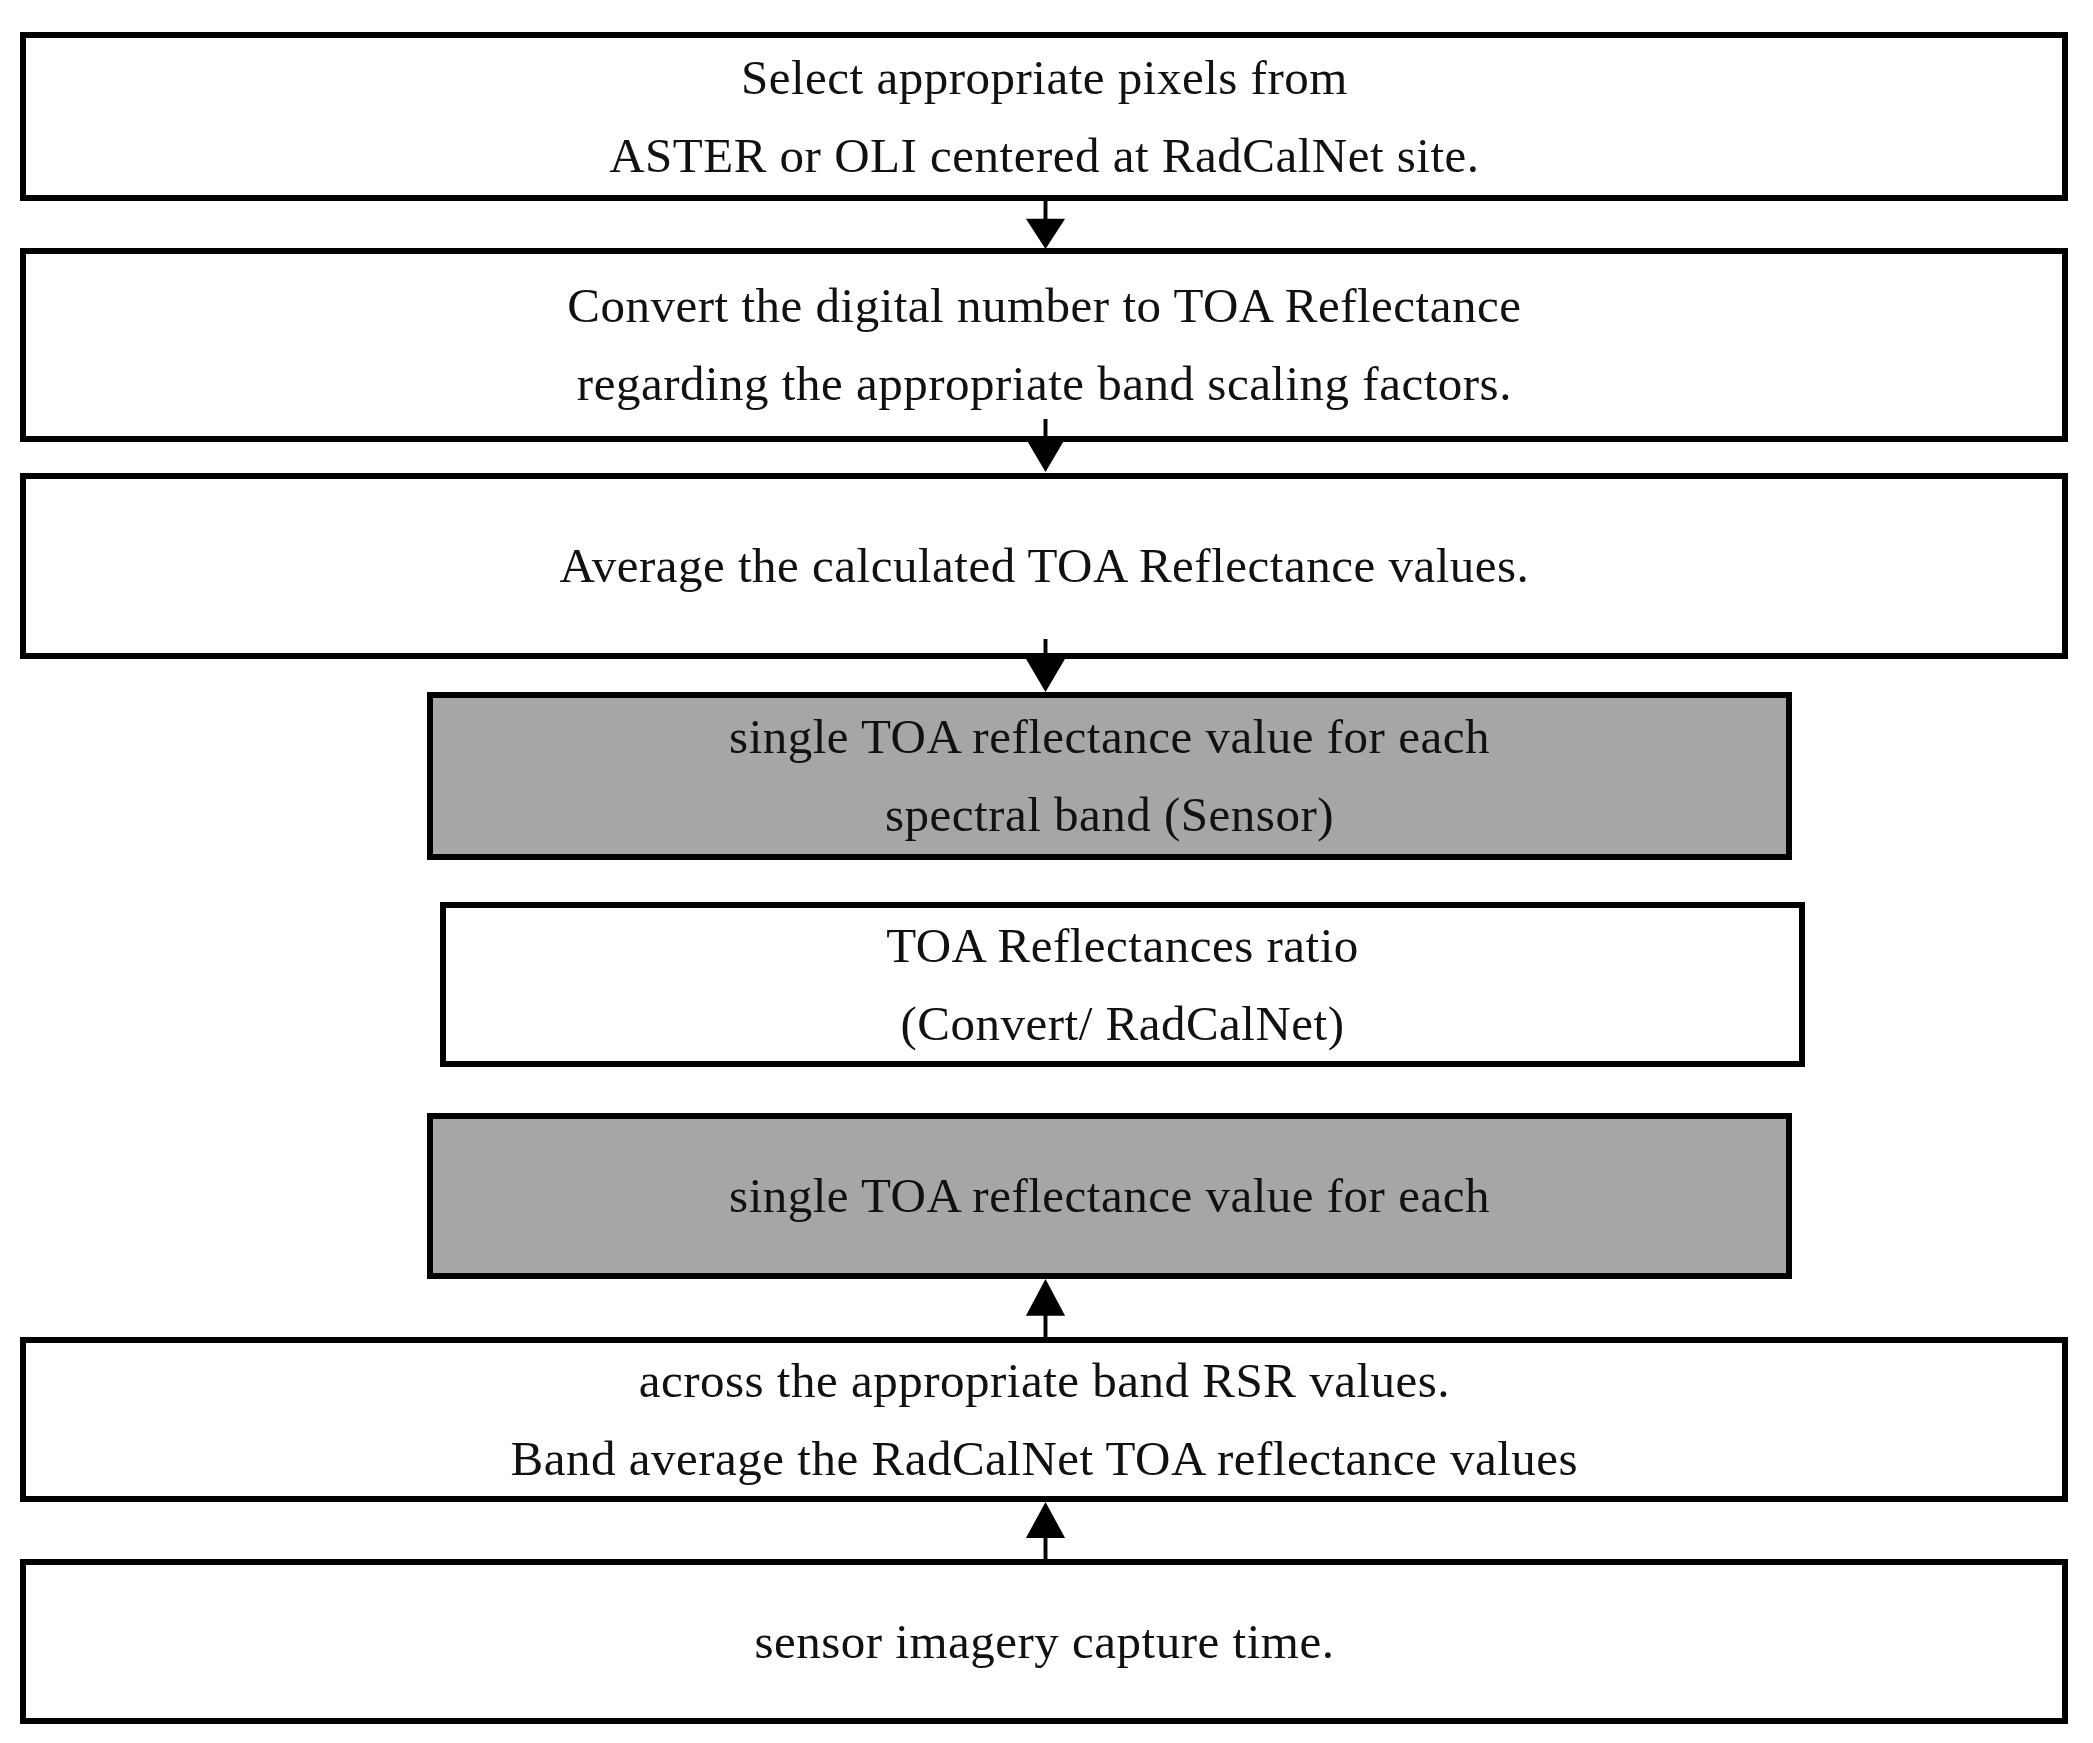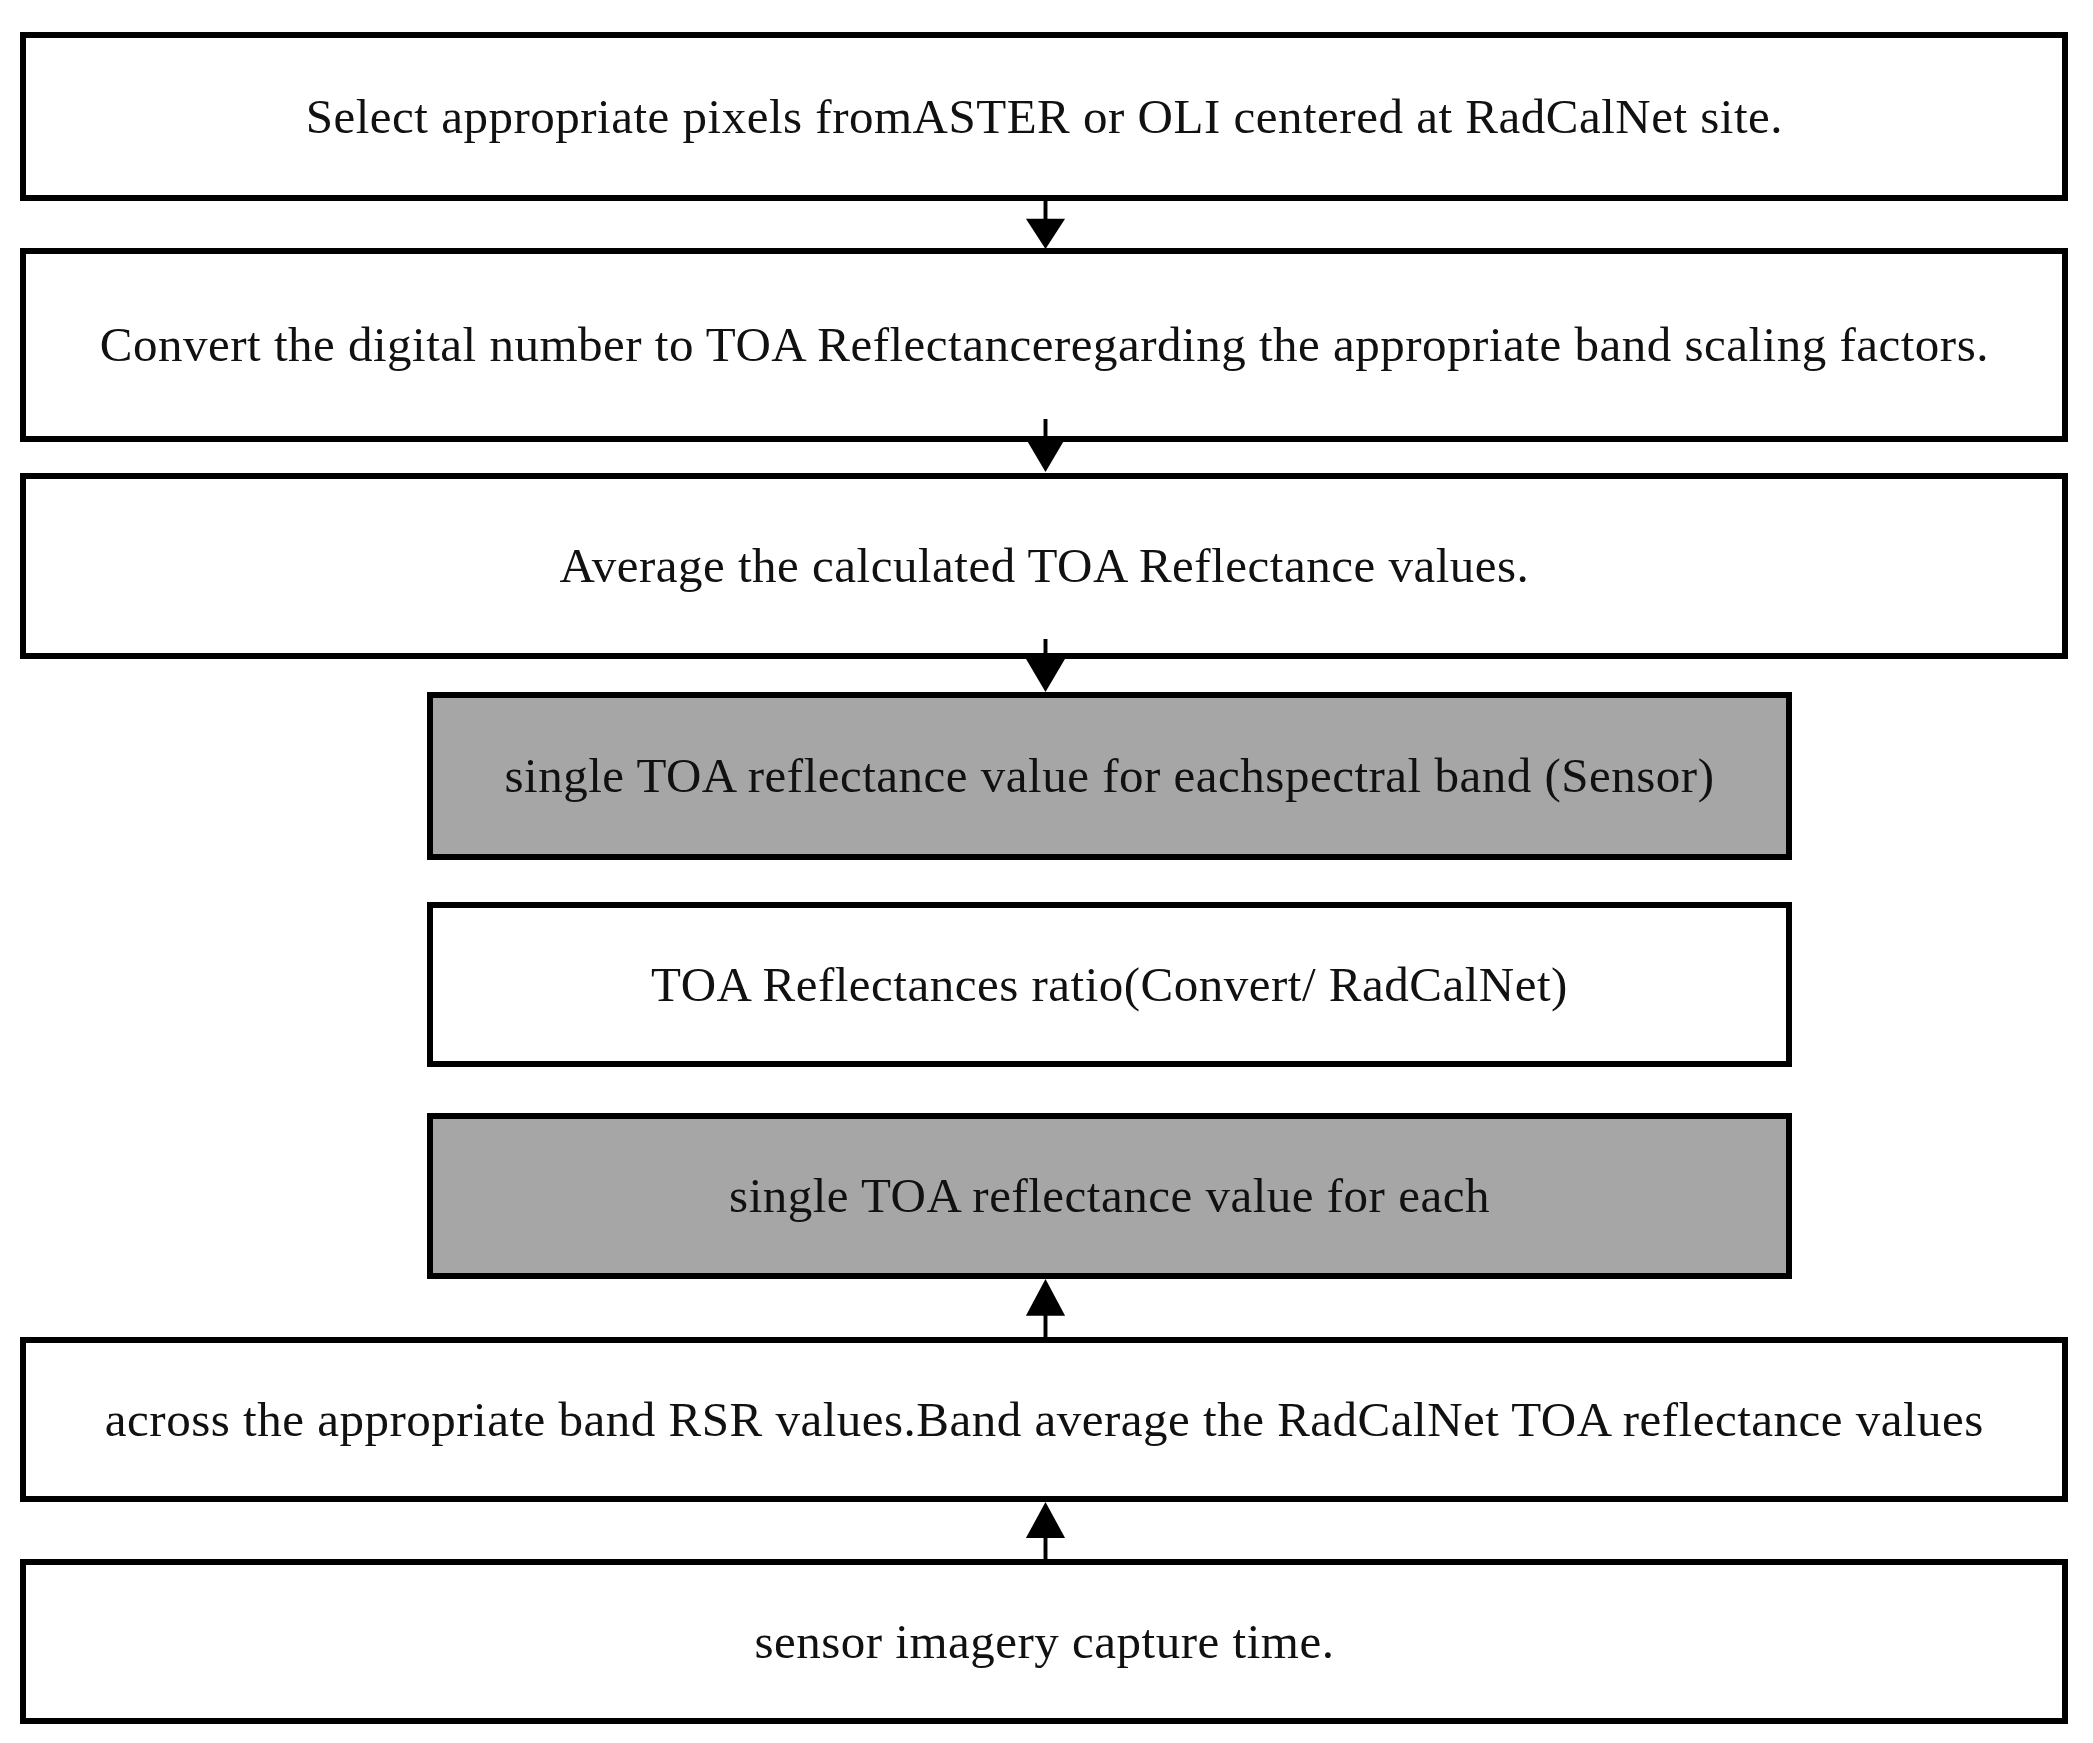--- a/index.html
+++ b/index.html
@@ -14,21 +14,21 @@
     height:1744px;
     background:#ffffff;
     font-family:"Liberation Serif","DejaVu Serif",serif;
     color:#111111;
   }
   .box{
     position:absolute;
     box-sizing:border-box;
     border:6.8px solid var(--border-color);
     display:flex;
-    flex-direction:row;
+    flex-direction:column;
     align-items:center;
     justify-content:center;
     text-align:center;
     font-size:49px;
     line-height:78px;
     letter-spacing:0.5px;
   }
   .box.wide{left:20.4px;width:2048px;}
   .box.narrow{left:427px;width:1365px;}
   .box.fill-white{background:var(--white-fill);}
@@ -80,21 +80,21 @@
       <rect x="22" y="0" width="4" height="26" fill="#000"></rect>
       <polygon points="24,54 4,20 44,20" fill="#000"></polygon>
     </svg>
   </div>
 
   <div class="box narrow fill-gray" style="top:692px;height:168px;">
     <span class="line">single TOA reflectance value for each</span>
     <span class="line">spectral band (Sensor)</span>
   </div>
 
-  <div class="box narrow fill-white" style="top:902px;height:165px;">
+  <div class="box narrow fill-white" style="top:902px;height:165px;margin-left:13px;">
     <span class="line">TOA Reflectances ratio</span>
     <span class="line">(Convert/ RadCalNet)</span>
   </div>
 
   <div class="box narrow fill-gray" style="top:1113px;height:166px;">
     <span class="line">single TOA reflectance value for each</span>
   </div>
 
   <div class="arrow" style="top:1279px;height:58px;">
     <svg viewBox="0 0 48 60" preserveAspectRatio="none">

